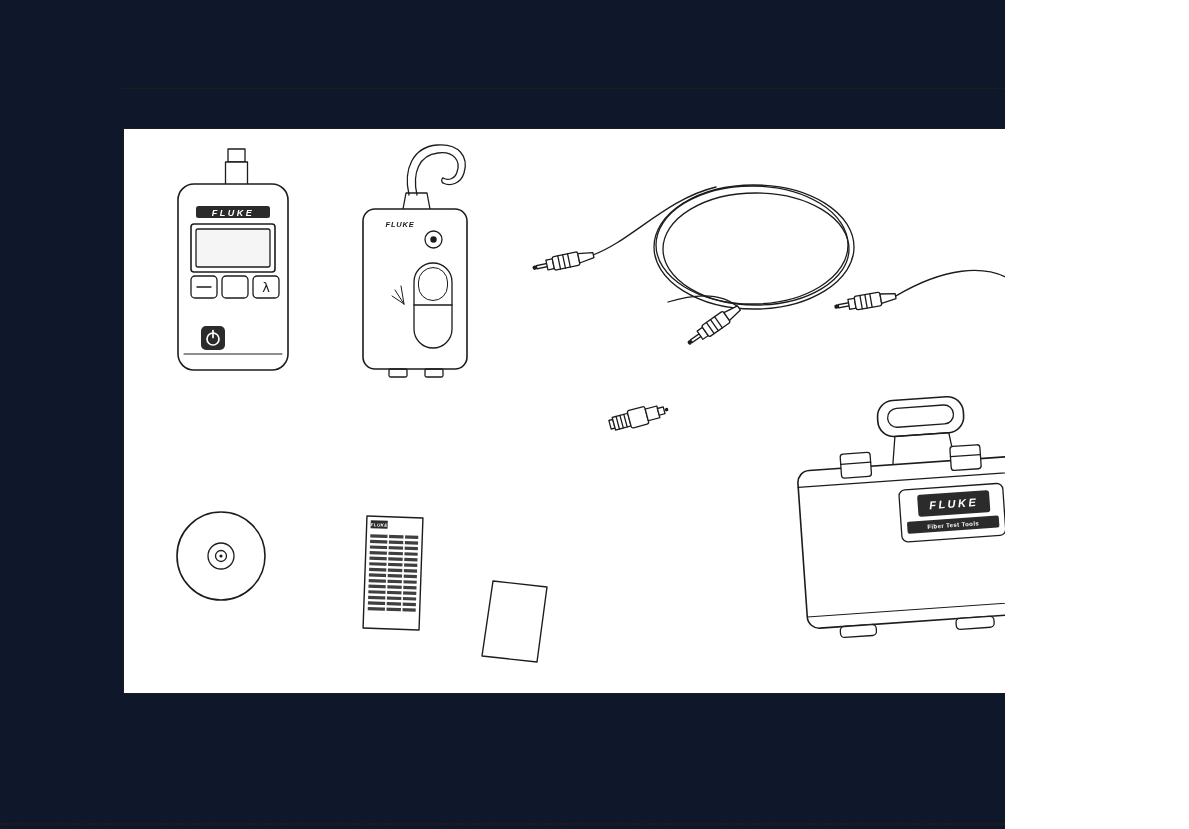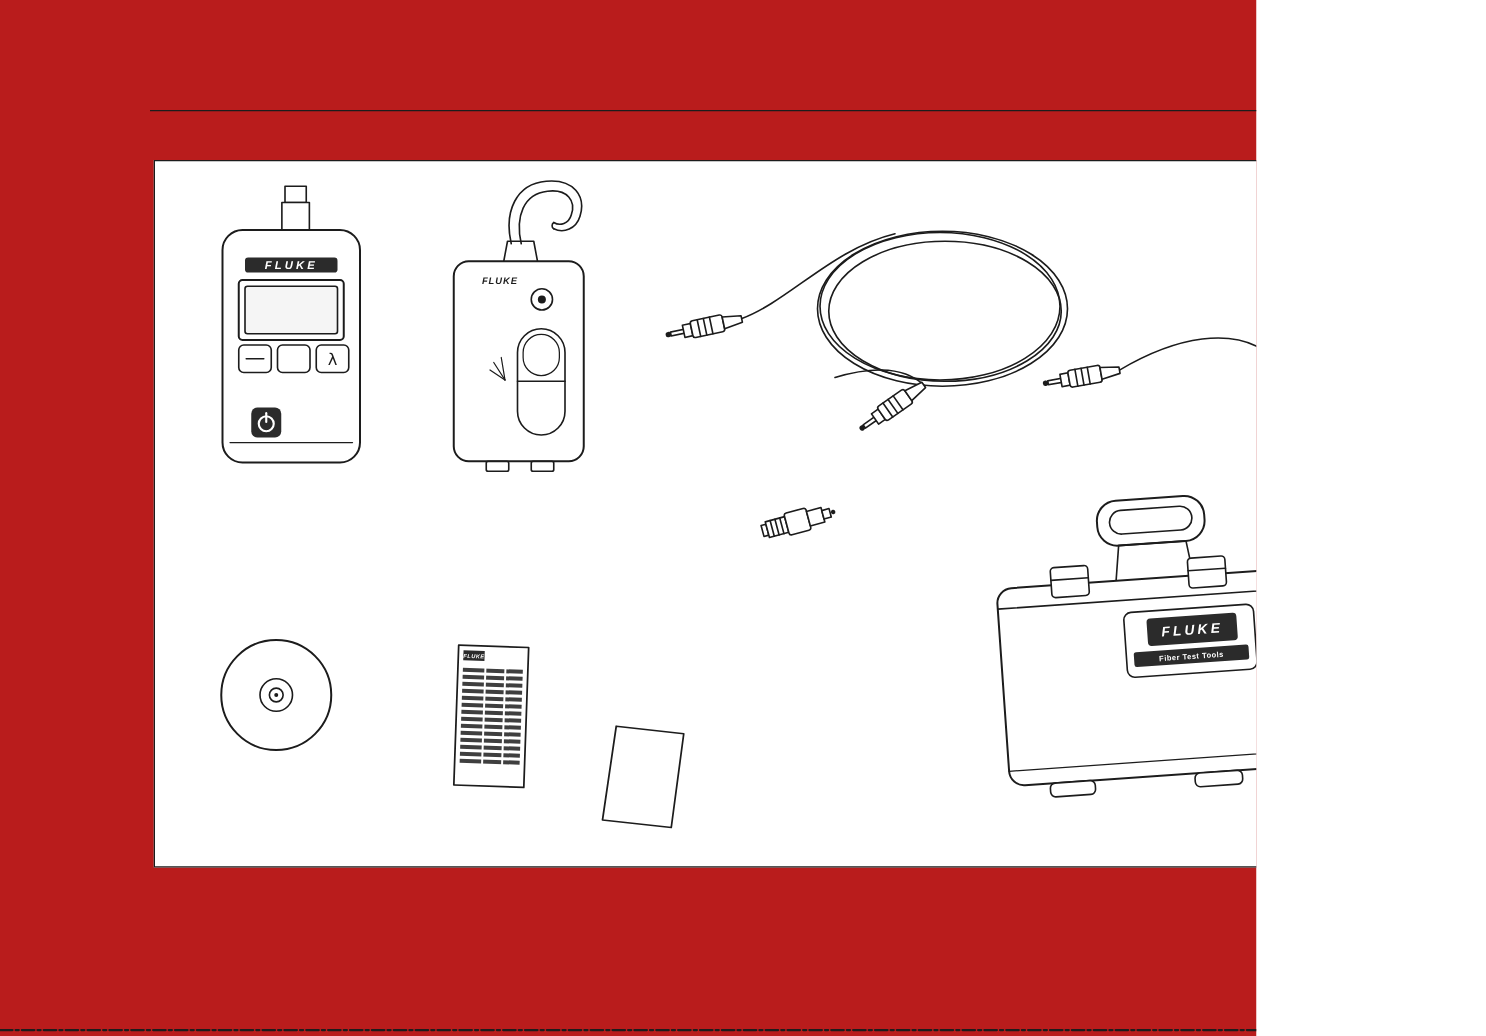--- a/index.html
+++ b/index.html
@@ -1,16 +1,16 @@
 <!DOCTYPE html>
 <html><head>
 <meta charset="utf-8">
 <style>
   html,body{margin:0;padding:0;background:#fff;}
-  #page{position:relative;width:1005px;height:829px;background:#b91c1c;overflow:hidden;
+  #page{position:relative;width:1005px;height:829px;background:#0f172a;overflow:hidden;
         font-family:"Liberation Sans",sans-serif;}
   .abs{position:absolute;}
   #rule-top{left:120px;top:88px;width:995px;height:0;border-top:1.6px solid #1c1c1c;}
   #frame{left:123px;top:128px;width:991px;height:564px;border:1.6px solid #1c1c1c;background:#fff;}
   svg{stroke:#1c1c1c;fill:none;stroke-width:1.3;stroke-linecap:round;stroke-linejoin:round;}
   svg text{stroke:none;}
   .thick{stroke-width:1.6;}
   .thin{stroke-width:1;}
   .f-white{fill:#ffffff;}
   .f-dark{fill:#2b2b2b;stroke:none;}

